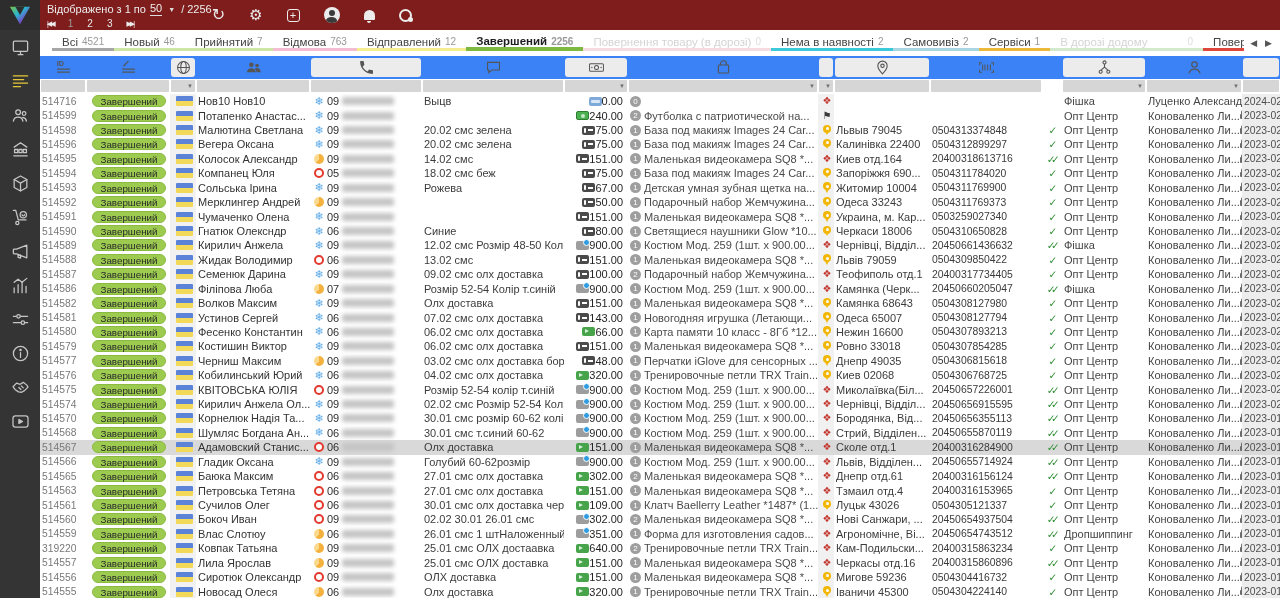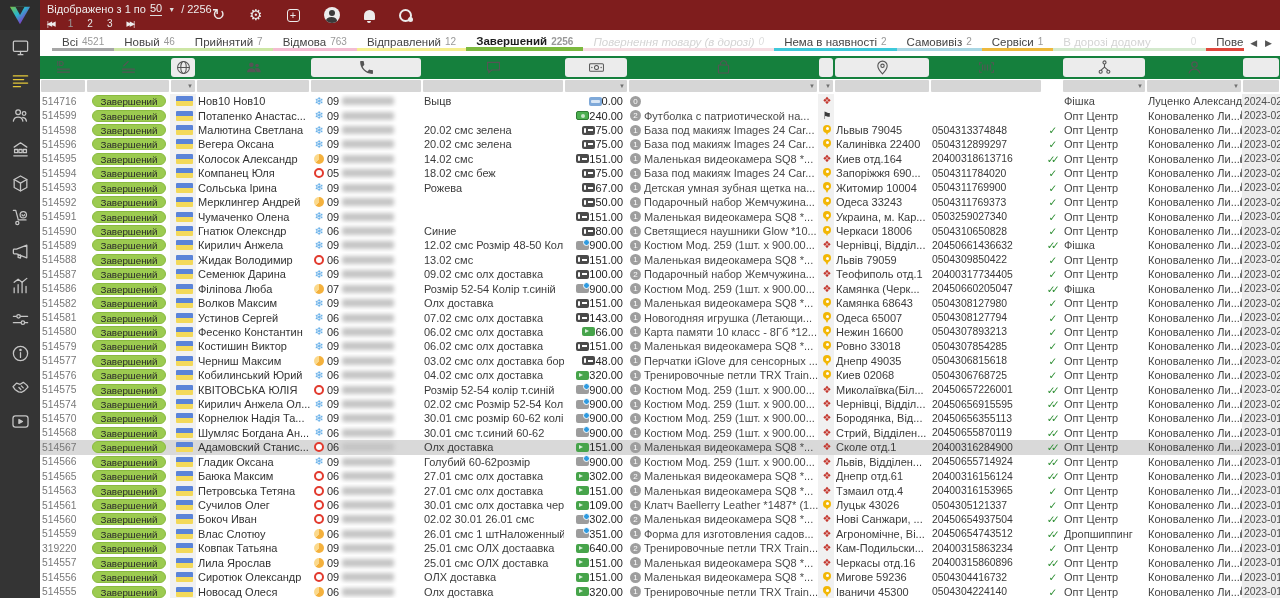--- a/index.html
+++ b/index.html
@@ -41,21 +41,21 @@
     border-bottom:3px solid transparent;white-space:nowrap;cursor:pointer}
   .tab .cnt{font-size:10px;color:#999}
   .tab.active{font-weight:bold;color:#1d1d1d}
   .tab.faded{color:#d4d4d4}
   .tab.faded .cnt{color:#ddd}
   .tab-arrows{position:absolute;right:0;top:0;height:26px;background:#fff;display:flex;align-items:center;gap:8px;padding:0 8px 0 6px}
   .tab-arrows span{font-size:9px;color:#555;cursor:pointer}
   
   .grid{margin-left:40px}
   .cols{display:grid;grid-template-columns:46px 84px 26px 114px 112px 142px 64px 190px 16px 96px 112px 20px 84px 96px 38px}
-  .hrow{height:23px;background:#15803d}
+  .hrow{height:23px;background:#3b82f6}
   .hcell{display:flex;align-items:center;justify-content:center;height:100%;padding:2px 1px;cursor:pointer}
   .hcell .hbox{flex:1;height:19px;display:flex;align-items:center;justify-content:center;border-radius:3px}
   .hcell.gray .hbox{background:#ececec}
   .hcell svg{width:17px;height:17px}
   .frow{height:15px;background:#fff}
   .fcell{padding:1px 1px 2px}
   .fbox{background:#d6d6d6;height:100%;border-radius:1px;display:flex;justify-content:flex-end;align-items:center;cursor:text}
   .fbox .fcaret{font-size:6px;color:#707070;padding-right:2px}
   .tbody{height:505px;overflow:hidden}
   .trow{height:14.43px;font-size:11px;color:#333;cursor:pointer}
@@ -253,21 +253,21 @@
       <span class="cnt">763</span>
     </div>
     <div class="tab" style="border-bottom-color: rgb(245, 238, 142);">
       <span>Відправлений</span>
       <span class="cnt">12</span>
     </div>
     <div class="tab active" style="border-bottom-color: rgb(124, 185, 62); border-bottom-width: 4px;">
       <span>Завершений</span>
       <span class="cnt">2256</span>
     </div>
-    <div class="tab faded" style="border-bottom-color: rgb(246, 220, 226); font-style: italic;">
+    <div class="tab faded" style="border-bottom-color: rgb(246, 220, 226);">
       <span>Повернення товару (в дорозі)</span>
       <span class="cnt">0</span>
     </div>
     <div class="tab" style="border-bottom-color: rgb(62, 201, 218);">
       <span>Нема в наявності</span>
       <span class="cnt">2</span>
     </div>
     <div class="tab" style="border-bottom-color: rgb(169, 214, 227);">
       <span>Самовивіз</span>
       <span class="cnt">2</span>

